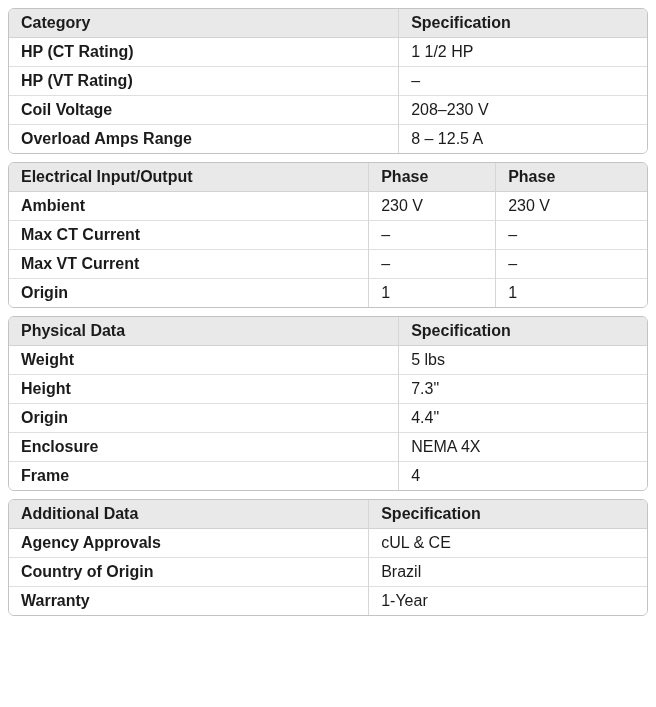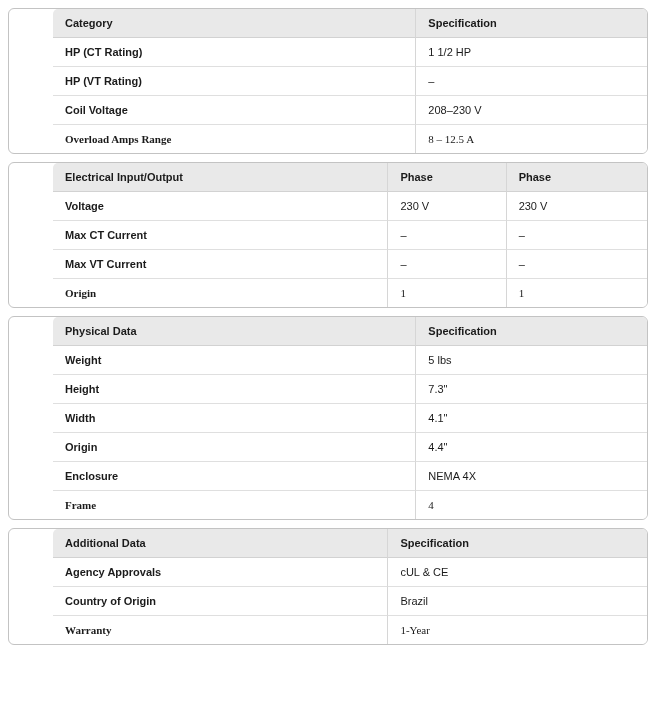--- a/index.html
+++ b/index.html
@@ -21,41 +21,40 @@
     padding: 8px;
     background: #ffffff;
   }
   table.spec-table {
     width: 100%;
     border-collapse: separate;
     border-spacing: 0;
     border: 1px solid var(--border);
     border-radius: 6px;
     margin: 0 0 8px 0;
-    font-size: 11px;
+    font-size: 16px;
     line-height: 16px;
     color: var(--text);
-    padding-left: 44px;
   }
   table.spec-table th {
     background: var(--header-bg);
     text-align: left;
     font-weight: bold;
     padding: 6px 12px;
     border-bottom: 1px solid #d2d2d2;
   }
   table.spec-table thead th:first-child { border-top-left-radius: 5px; }
   table.spec-table thead th:last-child  { border-top-right-radius: 5px; }
   table.spec-table td {
     padding: 6px 12px;
     border-bottom: 1px solid var(--row-divider);
     font-weight: normal;
     background: #ffffff;
   }
-  table.spec-table tbody tr:last-child td { border-bottom: none; font-family: Liberation Serif, serif; }
+  table.spec-table tbody tr:last-child td { border-bottom: none; }
   table.spec-table tbody tr:last-child td:first-child { border-bottom-left-radius: 5px; }
   table.spec-table tbody tr:last-child td:last-child  { border-bottom-right-radius: 5px; }
   table.spec-table th + th,
   table.spec-table td + td { border-left: 1px solid var(--col-divider); }
   table.spec-table td.label { font-weight: bold; }
 </style>
 </head>
 <body>
 
 <div class="page">
@@ -99,21 +98,21 @@
       </colgroup>
     <thead>
       <tr>
         <th>Electrical Input/Output</th>
         <th>Phase</th>
         <th>Phase</th>
       </tr>
     </thead>
     <tbody>
       <tr>
-        <td class="label">Voltage</td>
+        <td class="label">Ambient</td>
         <td>230 V</td>
         <td>230 V</td>
       </tr>
       <tr>
         <td class="label">Max CT Current</td>
         <td>–</td>
         <td>–</td>
       </tr>
       <tr>
         <td class="label">Max VT Current</td>
@@ -140,24 +139,20 @@
       </tr>
     </thead>
     <tbody>
       <tr>
         <td class="label">Weight</td>
         <td>5 lbs</td>
       </tr>
       <tr>
         <td class="label">Height</td>
         <td>7.3"</td>
-      </tr>
-      <tr>
-        <td class="label">Width</td>
-        <td>4.1"</td>
       </tr>
       <tr>
         <td class="label">Origin</td>
         <td>4.4"</td>
       </tr>
       <tr>
         <td class="label">Enclosure</td>
         <td>NEMA 4X</td>
       </tr>
       <tr>

